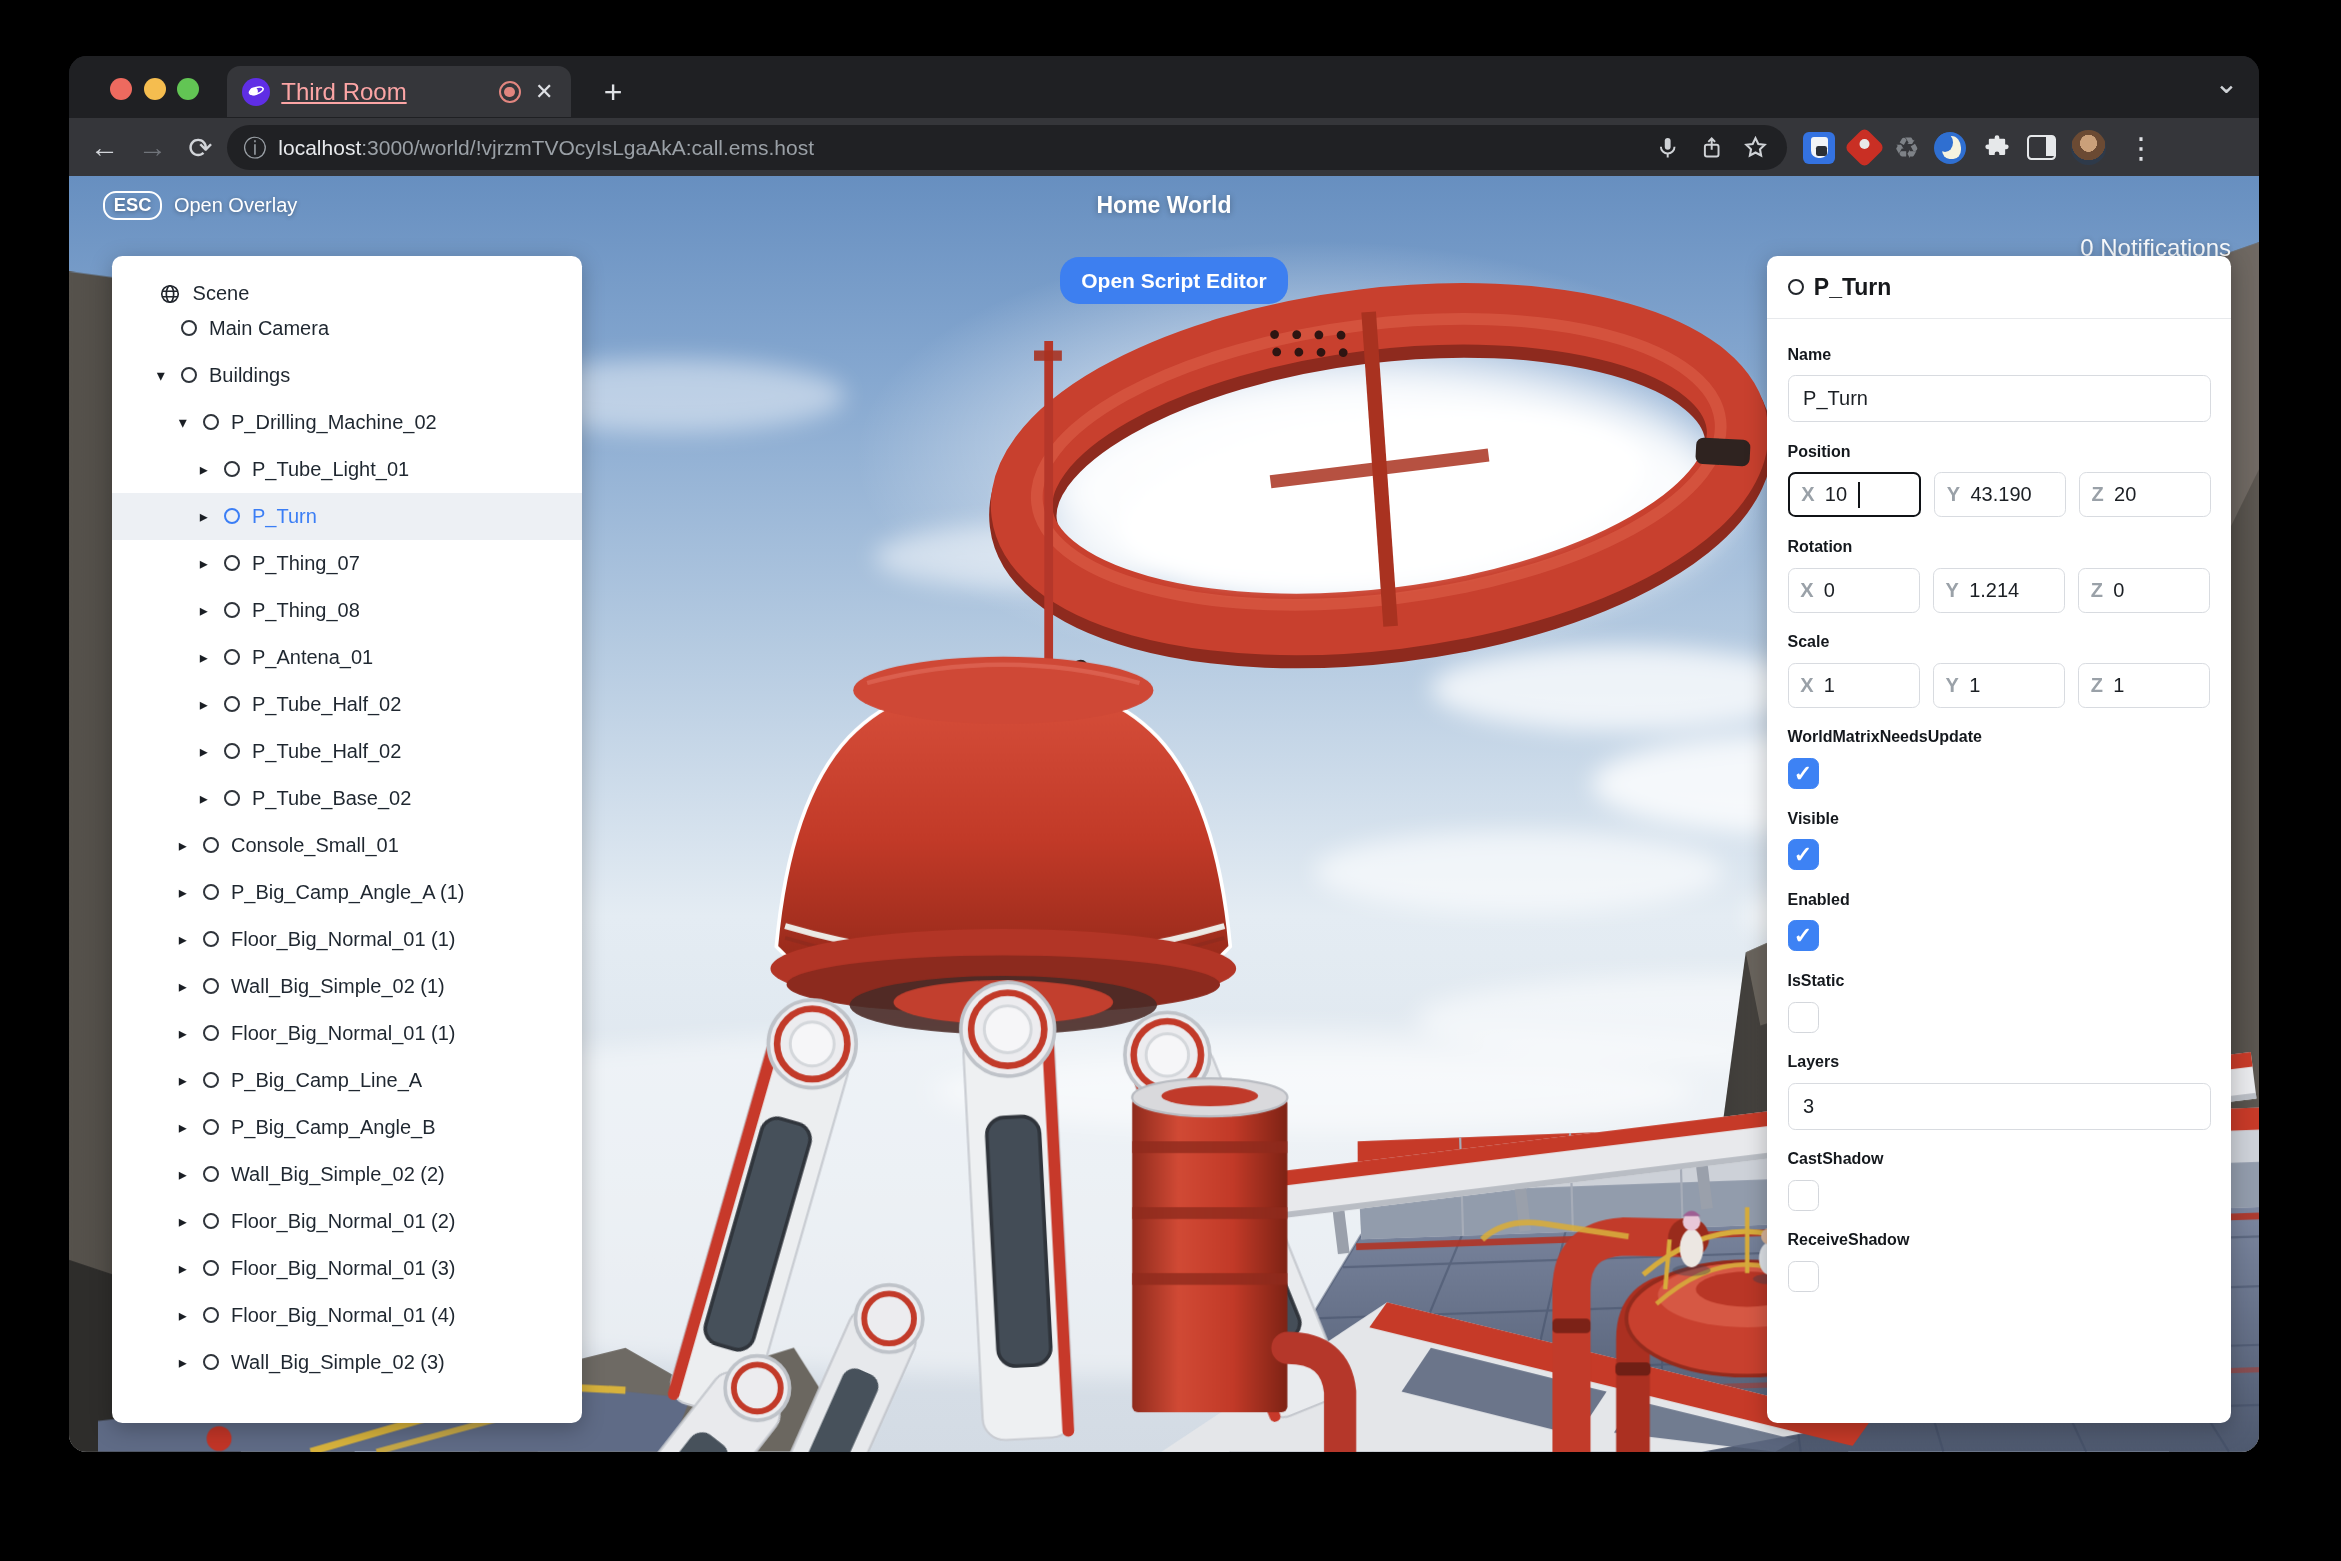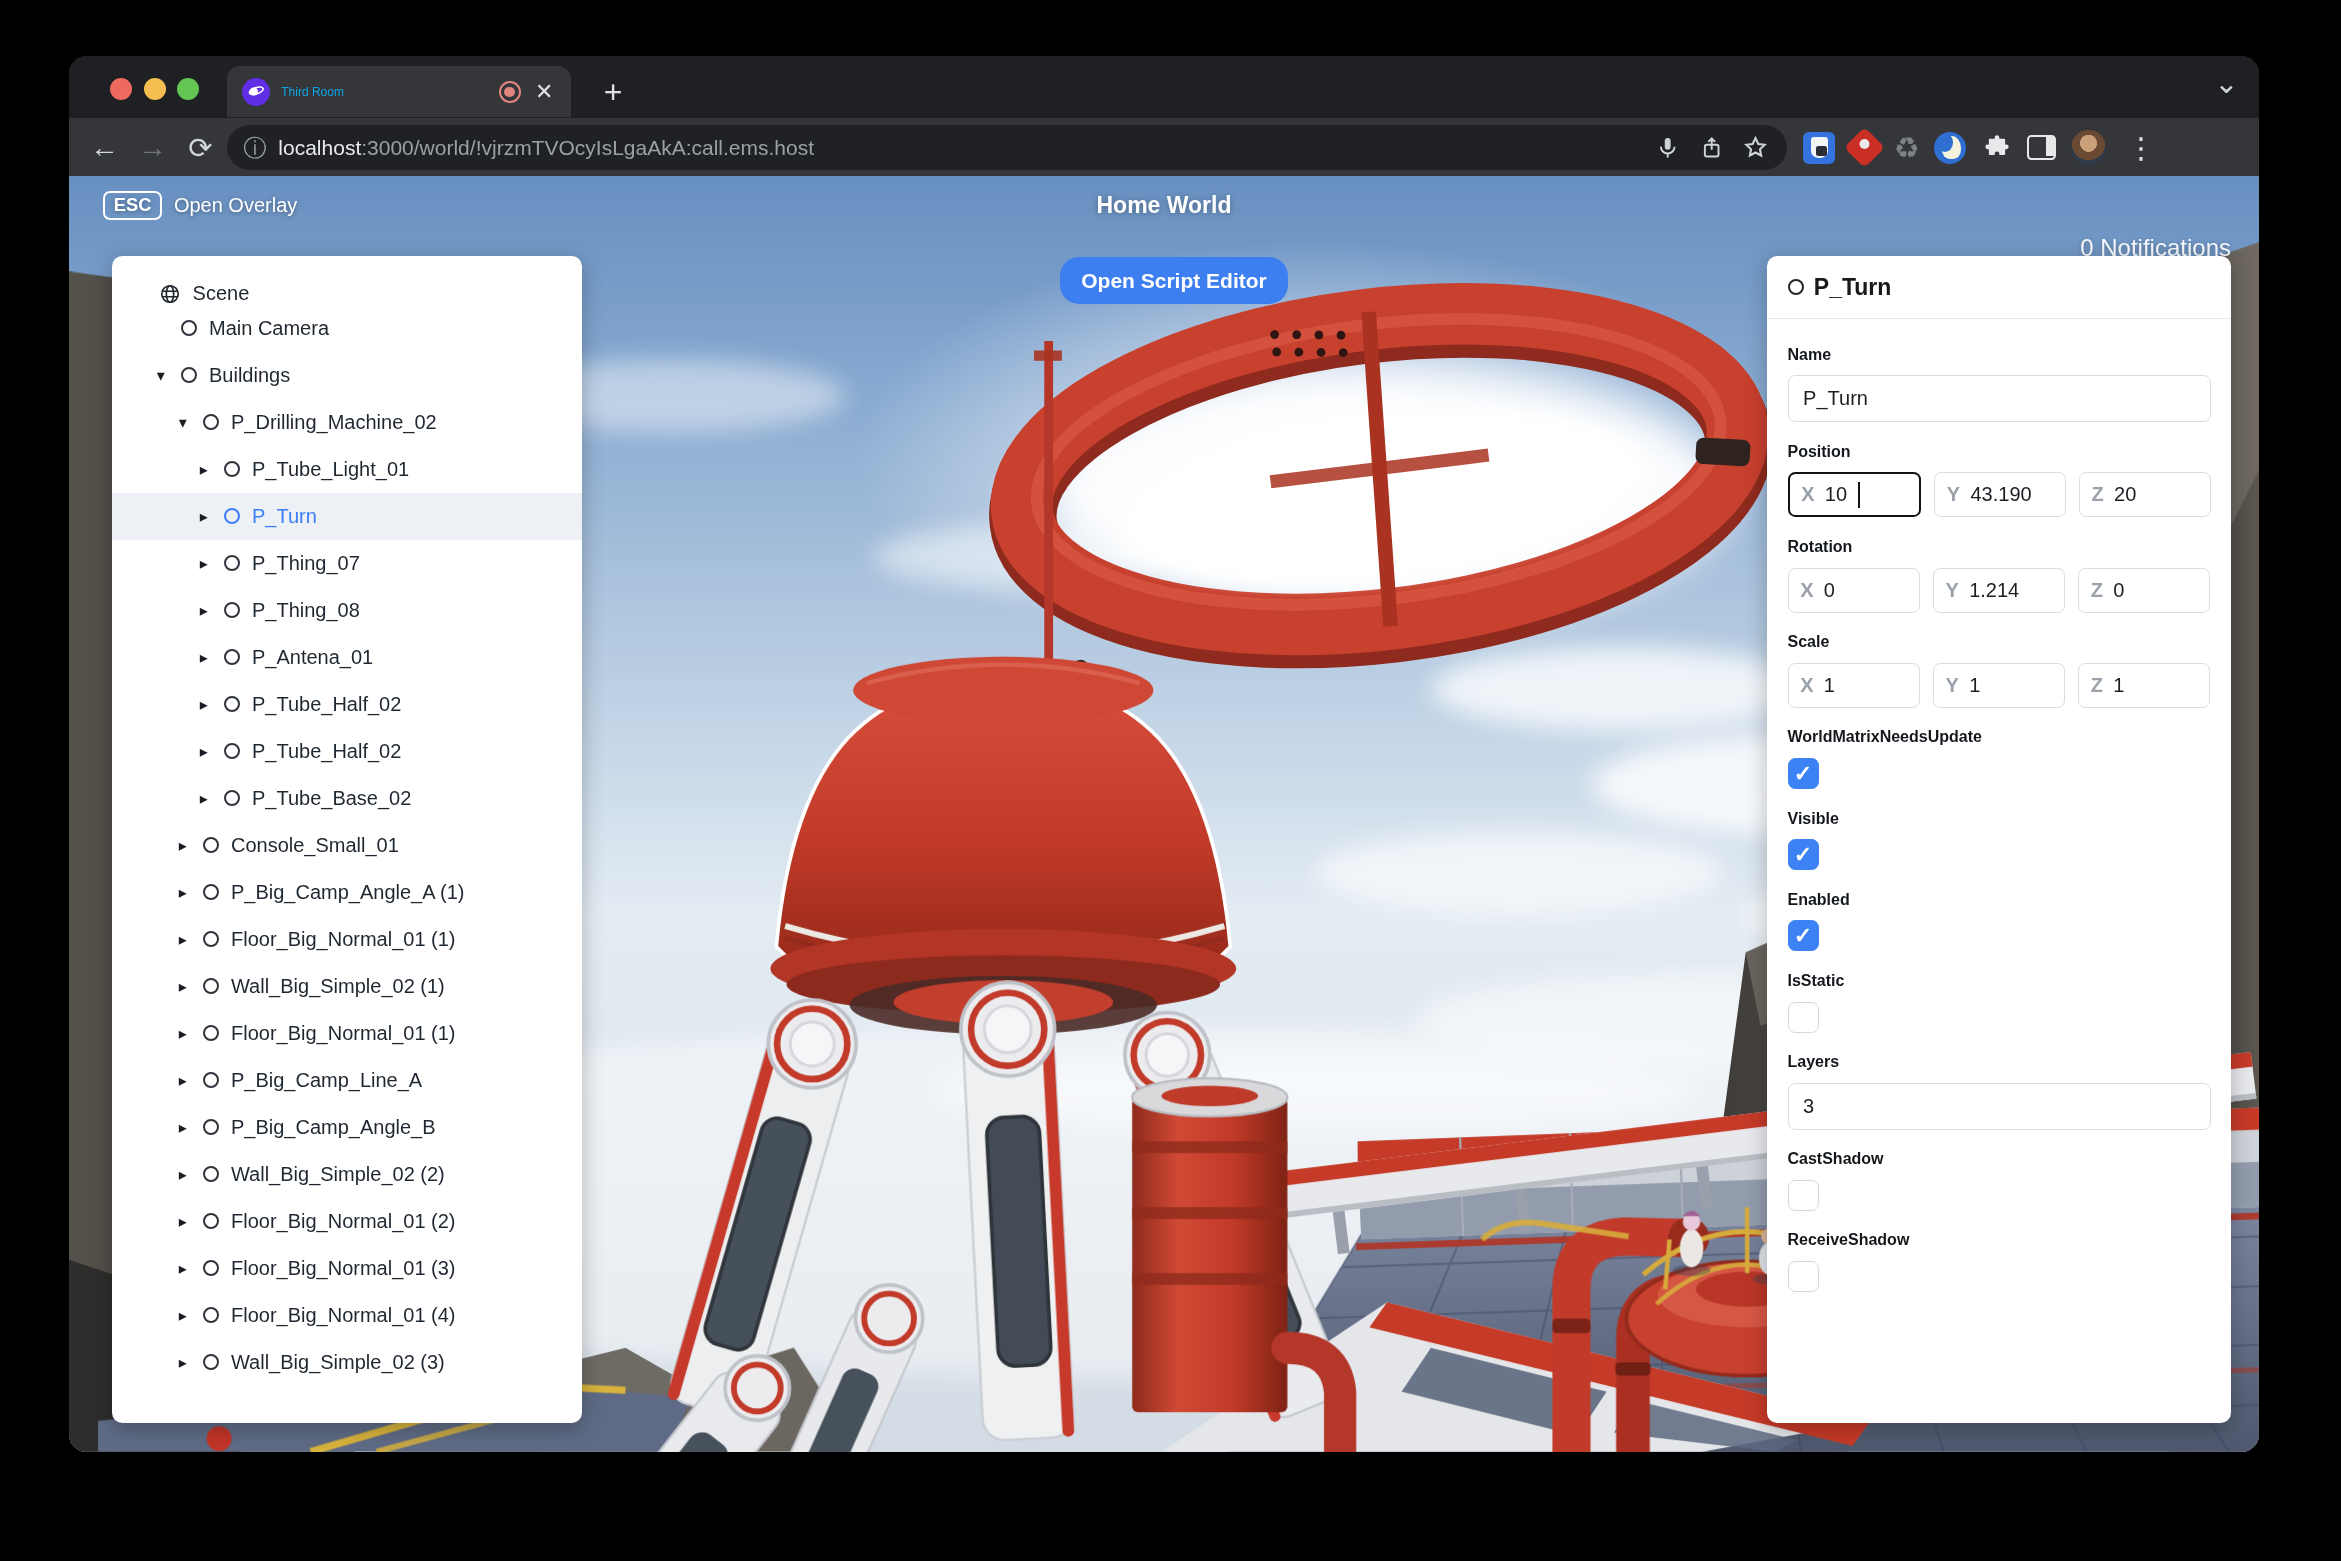--- a/index.html
+++ b/index.html
@@ -10,21 +10,21 @@
 
   
   .tabstrip { position:relative; height:62px; background:#1f2023; }
   .traffic { position:absolute; top:22px; left:41px; display:flex; gap:11.7px; }
   .traffic span { width:22px; height:22px; border-radius:50%; display:block; }
   .tab { position:absolute; left:158px; top:10.3px; width:344px; height:51px;
          background:#35363a; border-radius:13px 13px 0 0; display:flex; align-items:center;
          padding:0 14.6px; gap:11.7px; }
   .favicon { width:28px; height:28px; border-radius:50%; background:#5f2ee5; flex:none;
              display:flex; align-items:center; justify-content:center; }
-  .tab-title { color:#0ea5e9; font-size:12px; flex:1; white-space:nowrap; overflow:hidden; }
+  .tab-title { color:#fca5a5; font-size:24px; flex:1; white-space:nowrap; overflow:hidden;text-decoration:underline; }
   .rec { width:22px; height:22px; border:2.9px solid #e2857f; border-radius:50%; flex:none;
          display:flex; align-items:center; justify-content:center; }
   .rec i { width:10.3px; height:10.3px; border-radius:50%; background:#e2857f; display:block; }
   .tab-close { color:#dfe1e5; font-size:22px; line-height:1; padding:2.9px; cursor:pointer; }
   .newtab { position:absolute; left:524px; top:16px; width:40px; height:40px; color:#dfe1e5;
             font-size:32px; display:flex; align-items:center; justify-content:center; border-radius:50%; }
   .tabchev { position:absolute; right:20.5px; top:10.3px; color:#cfd2d6; font-size:29px; }
 
   .toolbar { height:59px; background:#35363a; display:flex; align-items:center; padding:0 14.6px; gap:5.9px; }
   .navbtn { width:42px; height:42px; display:flex; align-items:center; justify-content:center;
@@ -61,21 +61,21 @@
   
   #viewport { position:absolute; left:0; top:120px; width:2190px; height:1276px; overflow:hidden;
     background:
       radial-gradient(659px 308px at 57% 22%, rgba(255,255,255,.88), rgba(255,255,255,0) 70%),
       linear-gradient(180deg,#678fc0 0%, #86a8d0 16%, #b3c9e0 36%, #e4ecf3 58%, #dde5ed 78%, #d3dbe4 100%);
   }
   #scene-svg { position:absolute; left:0; top:0; }
 
   .hud-left { position:absolute; left:34px; top:14.6px; display:flex; align-items:center; gap:11.7px;
               color:#fff; text-shadow:0 0.7px 4.4px rgba(0,0,0,.35); }
-  .esc { border:2.2px solid #fff; border-radius:7px; padding:1.5px 8.8px; font-size:18.3px; font-weight:700; }
+  .esc { border:2.2px solid #fff; border-radius:13px; padding:1.5px 8.8px; font-size:18.3px; font-weight:700; }
   .openoverlay { font-size:20px; }
   .hud-title { position:absolute; left:0; right:0; top:16px; text-align:center; color:#fff;
                font-size:23px; font-weight:600; text-shadow:0 0.7px 5.9px rgba(0,0,0,.3); }
   .hud-notif { position:absolute; right:28px; top:17.6px; color:#fff; font-size:24px; opacity:.95;
                text-shadow:0 0.7px 5.9px rgba(0,0,0,.3);margin-top:40px; }
   .script-btn { position:absolute; left:991px; top:81px; width:228px; height:47px;
                 background:#3d7ff0; color:#fff; border:none; border-radius:19px;
                 font-size:21px; font-weight:700; font-family:inherit; cursor:pointer; }
 
   

